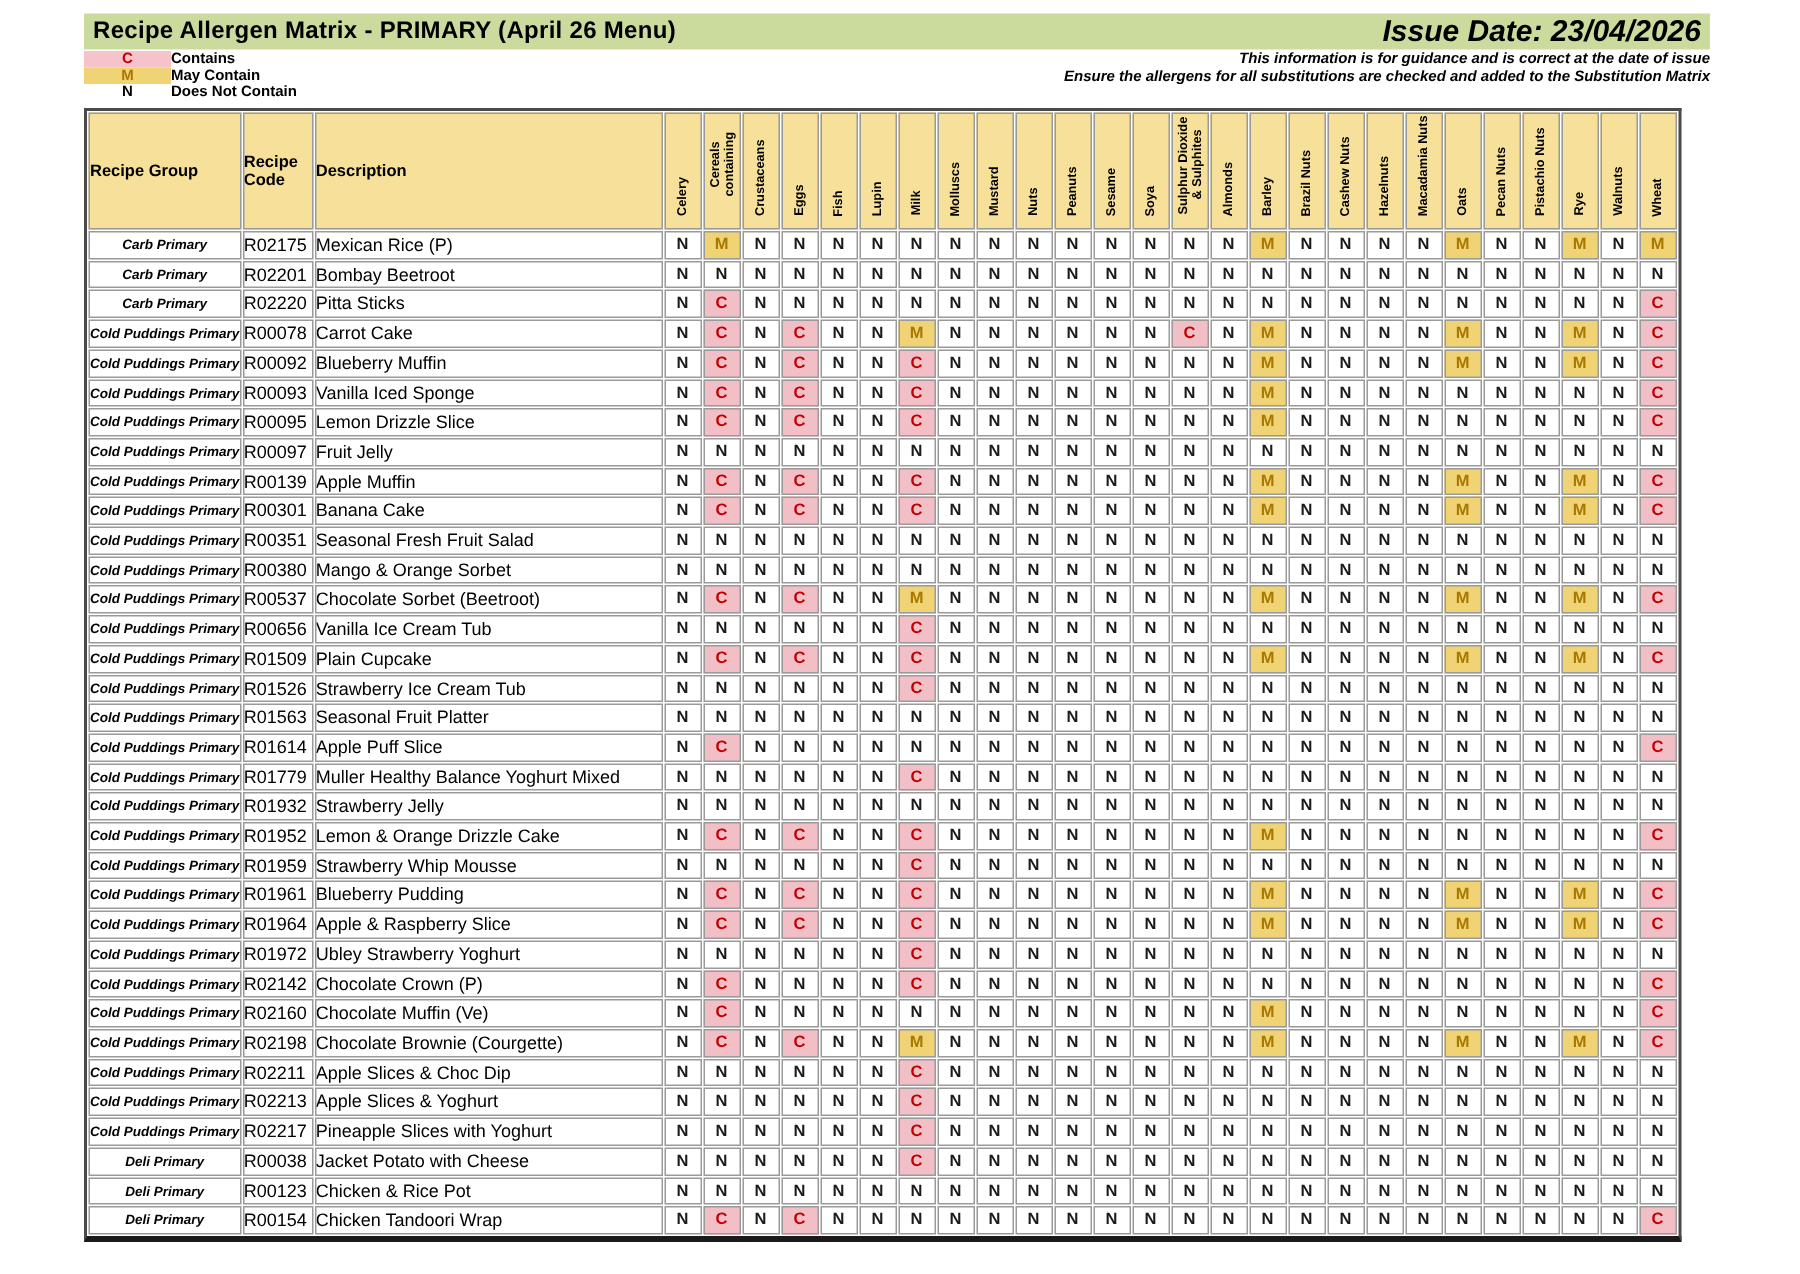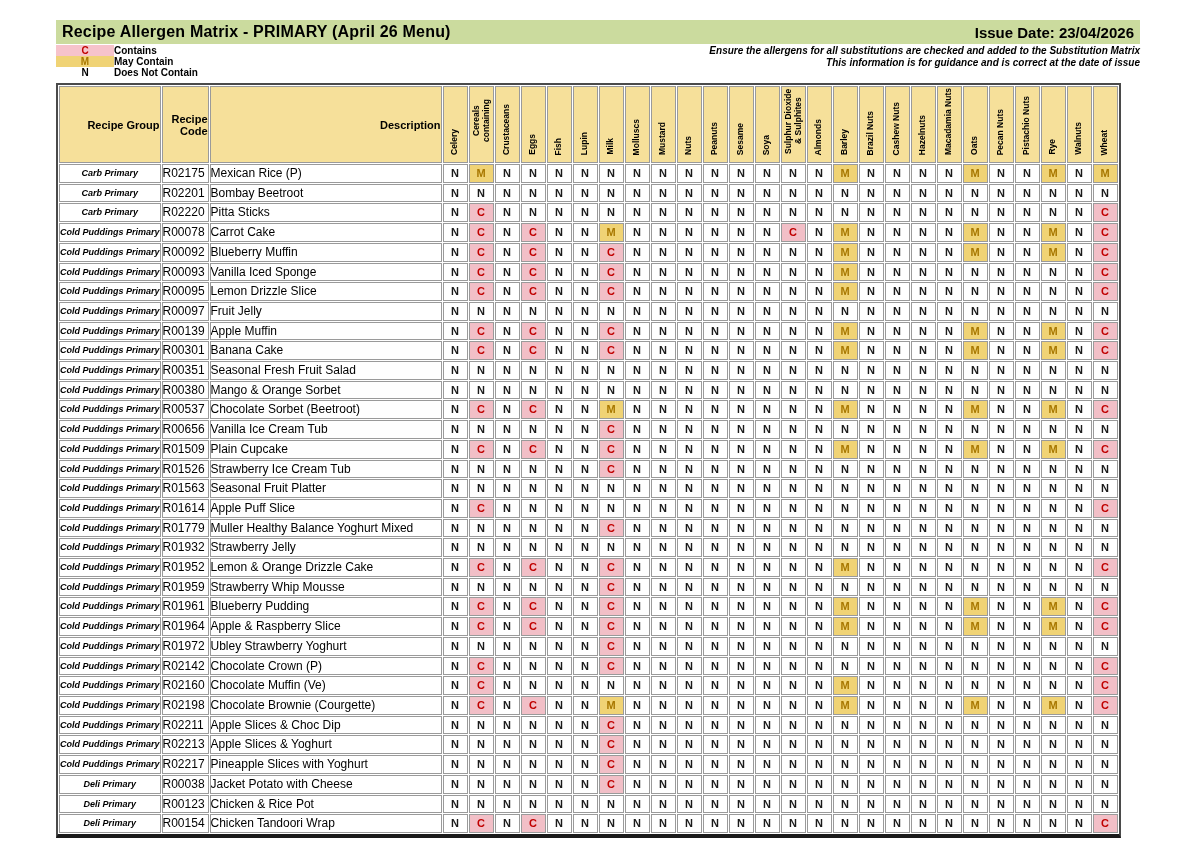--- a/index.html
+++ b/index.html
@@ -1,32 +1,32 @@
 <!DOCTYPE html>
 <html><head>
 <meta charset="utf-8">
 <style>
   html,body{margin:0;padding:0;background:#ffffff;}
   body{width:1200px;height:849px;position:relative;font-family:"Liberation Sans",sans-serif;color:#000;overflow:hidden;}
-  .sheet{position:absolute;left:56px;top:20px;width:1084px;}
+  .sheet{position:absolute;left:56px;top:9px;width:1084px;}
   .titlebar{background:#cbdb9e;display:flex;justify-content:space-between;align-items:center;height:24px;padding:0 6px;box-sizing:border-box;}
   .title{font-weight:bold;font-size:16px;letter-spacing:0.2px;}
-  .issue-date{font-weight:bold;font-size:15px;}
+  .issue-date{font-weight:bold;font-style:italic;font-size:20px;}
   .subrow{display:flex;justify-content:space-between;align-items:flex-start;margin-top:1px;}
   .legend{font-size:10px;}
   .legend-row{display:flex;align-items:center;height:11px;}
   .legend-swatch{width:58px;text-align:center;font-weight:bold;font-size:10px;line-height:11px;}
   .legend-swatch.contains{background:#f6c3cb;color:#c00000;}
   .legend-swatch.may{background:#f0d375;color:#a87800;}
   .legend-swatch.none{background:transparent;color:#000;}
   .legend-label{font-weight:bold;white-space:nowrap;}
   .guidance{text-align:right;font-size:10px;font-weight:bold;font-style:italic;line-height:11.5px;}
   table.matrix{border-collapse:separate;border-spacing:1px;background:#fff;margin-top:5px;border:2px solid #4a4a4a;border-bottom:4px solid #1a1a1a;table-layout:fixed;}
   table.matrix th,table.matrix td{border:1px solid #9a9a9a;padding:0;overflow:hidden;box-sizing:content-box;}
-  th.fixed-h{background:#f6e09a;font-weight:bold;font-size:11px;text-align:right;vertical-align:middle;height:72px;}
+  th.fixed-h{background:#f6e09a;font-weight:bold;font-size:11px;text-align:left;vertical-align:middle;height:72px;}
   th.allergen-h{background:#f6e09a;height:72px;vertical-align:bottom;text-align:center;}
   th.allergen-h span{display:inline-block;writing-mode:vertical-rl;transform:rotate(180deg);font-size:8.5px;font-weight:bold;line-height:9.5px;max-height:68px;margin-bottom:3px;white-space:normal;}
   td{height:16.7px;line-height:16.7px;}
   td.group-cell{font-size:9px;font-style:italic;font-weight:bold;text-align:center;white-space:nowrap;}
   td.code-cell{font-size:12px;text-align:left;white-space:nowrap;}
   td.desc-cell{font-size:12px;text-align:left;padding-left:3px;white-space:nowrap;}
   td.val-cell{text-align:center;font-weight:bold;font-size:11px;}
   td.val-N{background:#ffffff;color:#1a1a1a;}
   td.val-M{background:#f0d375;color:#a87800;}
   td.val-C{background:#f2bfc7;color:#c00000;}
@@ -50,22 +50,22 @@
       <div class="legend-row">
         <span class="legend-swatch may">M</span>
         <span class="legend-label">May Contain</span>
       </div>
       <div class="legend-row">
         <span class="legend-swatch none">N</span>
         <span class="legend-label">Does Not Contain</span>
       </div>
     </div>
     <div class="guidance">
+      <div>This information is for guidance and is correct at the date of issue</div>
       <div>Ensure the allergens for all substitutions are checked and added to the Substitution Matrix</div>
-      <div>This information is for guidance and is correct at the date of issue</div>
     </div>
   </div>
 
   <table class="matrix">
     <colgroup id="matrix-cols">
         <col style="width: 64px;">
         <col style="width: 47px;">
         <col style="width: 232px;">
         <col style="width: 25px;">
         <col style="width: 25px;">

